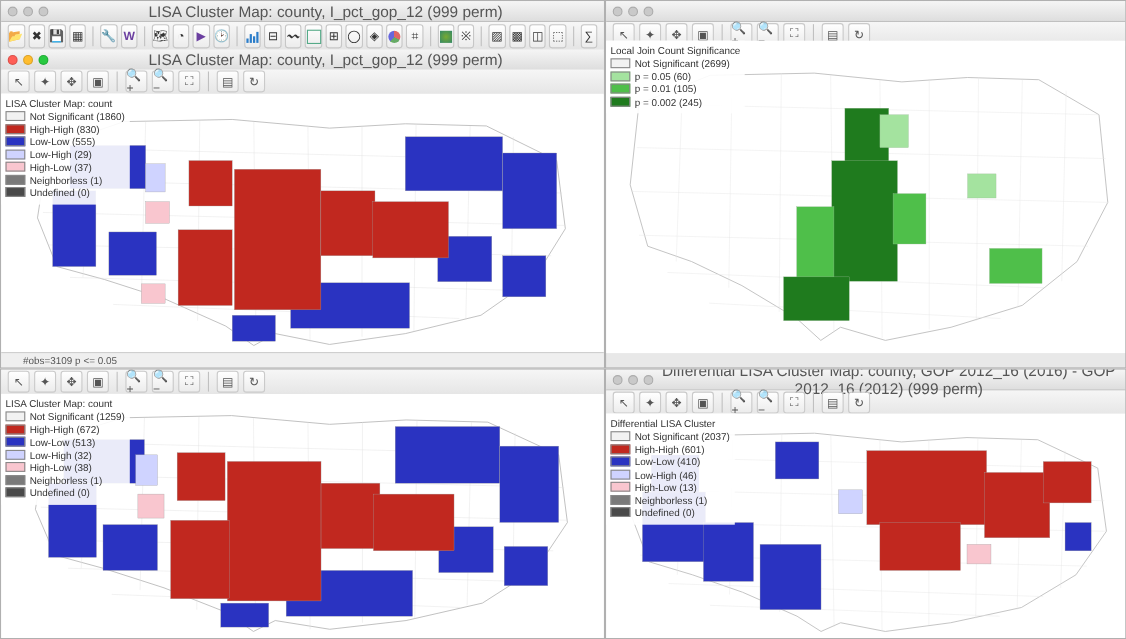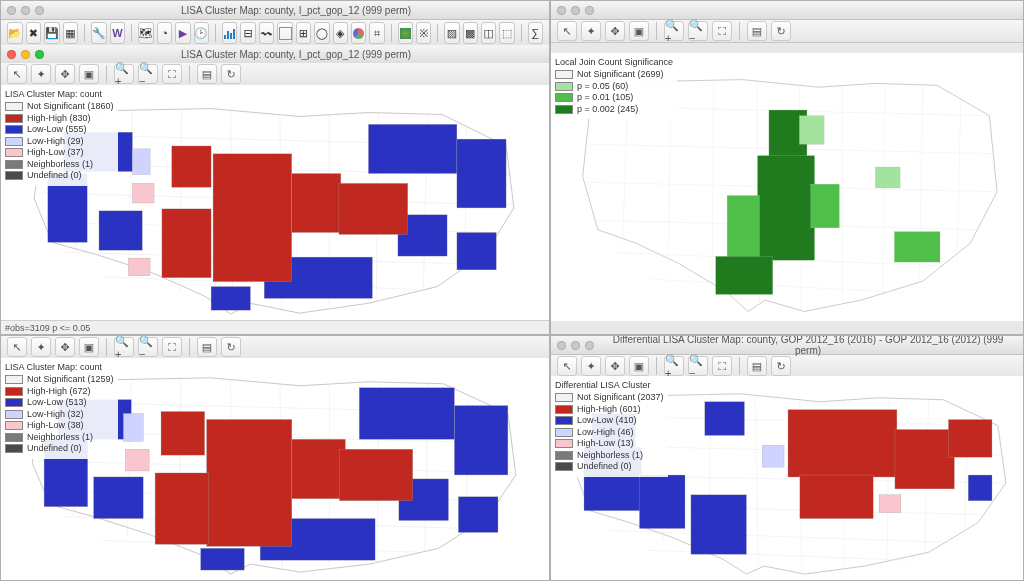--- a/index.html
+++ b/index.html
@@ -4,46 +4,46 @@
 <style>
 html,body{margin:0;padding:0;width:1024px;height:581px;font-family:"Helvetica Neue",Arial,sans-serif;font-size:10px;color:#333;overflow:hidden;background:#d9d9d9}
 .app{display:grid;grid-template-columns:550px 474px;grid-template-rows:335px 246px;width:1024px;height:581px}
 .panel{position:relative;background:#e8e8e8;border:1px solid #b0b0b0;box-sizing:border-box;overflow:hidden}
 
 .mac-title{height:18px;background:linear-gradient(#f5f5f5,#dedede);border-bottom:1px solid #c0c0c0;display:flex;align-items:center;padding:0 6px;gap:5px}
 .mac-dots{display:flex;gap:5px}
 .mac-dots span{width:9px;height:9px;border-radius:50%;display:block;box-shadow:inset 0 0 0 1px rgba(0,0,0,.15)}
 .mac-dots .r{background:#ff5f57}.mac-dots .y{background:#ffbd2e}.mac-dots .g{background:#28c940}
 .mac-dots.inactive span{background:#c9c9c9}
-.mac-title .ttext{flex:1;text-align:center;font-size:10px;color:#555}
+.mac-title .ttext{flex:1;text-align:center;font-size:14px;color:#555}
 
 .main-tb{height:26px;background:linear-gradient(#f7f7f7,#e4e4e4);border-bottom:1px solid #c0c0c0;display:flex;align-items:center;padding:0 6px;gap:3px}
 .tb-btn{width:20px;height:20px;border:1px solid #c7c7c7;border-radius:3px;background:linear-gradient(#fff,#ececec);display:flex;align-items:center;justify-content:center;cursor:pointer}
 .tb-sep{width:1px;height:18px;background:#c0c0c0;margin:0 3px}
 .ic{font-size:11px;line-height:1}
 .ic-bars{display:flex;gap:1px;align-items:flex-end;height:11px}
 .ic-bars i{width:2px;background:#2b7dc9}.ic-bars i:nth-child(1){height:4px}.ic-bars i:nth-child(2){height:8px}.ic-bars i:nth-child(3){height:6px}.ic-bars i:nth-child(4){height:10px}
 .ic-pie{width:11px;height:11px;border-radius:50%;background:conic-gradient(#d66 0 120deg,#6a6 120deg 220deg,#66d 220deg 360deg)}
 .ic-scatter{width:11px;height:11px;border:1px solid #5a8;position:relative}
 .ic-hex{width:11px;height:11px;background:radial-gradient(circle,#7a3,#386)}
 
 .win-tb{height:22px;background:linear-gradient(#f6f6f6,#e6e6e6);border-bottom:1px solid #c5c5c5;display:flex;align-items:center;padding:0 6px;gap:4px}
 .win-btn{width:18px;height:18px;border:1px solid #cacaca;border-radius:3px;background:linear-gradient(#fff,#ececec);display:flex;align-items:center;justify-content:center;cursor:pointer;font-size:11px;color:#555}
 
 .canvas{position:absolute;left:0;right:0;bottom:0;background:#fff}
 
 .legend{position:absolute;top:0;left:0;background:rgba(255,255,255,.9);padding:4px 4px 4px 4px;min-width:94px;z-index:3;font-size:9px;color:#333}
 .legend .lt{font-size:9px;margin-bottom:2px;white-space:nowrap;overflow:hidden}
-.lrow{display:flex;align-items:flex-end;gap:4px;margin:1.5px 0;white-space:nowrap}
+.lrow{display:flex;align-items:flex-start;gap:4px;margin:1.5px 0;white-space:nowrap}
 .sw{width:18px;height:9px;border:1px solid #888;box-sizing:border-box}
 .c-ns{background:#f2f2f2}
 .c-hh{background:#c1281f}.c-ll{background:#2a33c1}.c-lh{background:#cfd3ff}.c-hl{background:#f9c6cf}.c-nb{background:#7a7a7a}.c-un{background:#4a4a4a}
 .c-p05{background:#a4e39f}.c-p01{background:#4fbf4a}.c-p001{background:#1f7b1e}
 
-.status{position:absolute;left:0;right:0;height:13px;font-size:9px;color:#555;padding-left:4px;display:flex;align-items:center;background:#efefef;border-top:1px solid #cfcfcf}
+.status{position:absolute;left:0;right:0;height:13px;font-size:9px;color:#555;padding-left:20px;display:flex;align-items:center;background:#efefef;border-top:1px solid #cfcfcf}
 
 .mapwrap{position:absolute;inset:0}
 svg.usmap{width:100%;height:100%}
 </style>
 </head>
 <body>
 
 <div class="app">
 
 <div class="panel">
@@ -257,21 +257,21 @@
         <div class="win-btn">✥</div>
         <div class="win-btn">▣</div>
         <div class="tb-sep"></div>
         <div class="win-btn">🔍+</div>
         <div class="win-btn">🔍−</div>
         <div class="win-btn">⛶</div>
         <div class="tb-sep"></div>
         <div class="win-btn">▤</div>
         <div class="win-btn">↻</div>
       </div>
-  <div class="canvas" style="top:52px;bottom:13px">
+  <div class="canvas" style="top:36px;bottom:13px">
     <div class="mapwrap">
       <svg class="usmap" viewBox="0 0 474 282">
         <path d="M30 56 L95 30 L190 28 L270 36 L330 32 L395 34 L450 66 L458 146 L430 200 L380 240 L315 260 L255 272 L214 260 L196 272 L174 252 L124 222 L78 200 L38 186 L22 130 Z" fill="#fff" stroke="#bcbcbc" stroke-width="0.8"></path>
         <g stroke="#e6e6e6" stroke-width="0.4">
           <path d="M30 56 L450 66 M28 96 L456 106 M24 136 L458 146 M30 176 L440 186 M56 210 L400 224 M94 238 L360 252"></path>
           <path d="M70 32 L64 200 M115 30 L112 224 M160 28 L158 246 M205 30 L208 264 M250 34 L252 270 M295 34 L295 262 M340 32 L338 254 M380 34 L376 242 M420 44 L416 218"></path>
         </g>
 
         <g stroke="#9bbd98" stroke-width="0.3">
           <rect x="218" y="60" width="40" height="50" fill="#1f7b1e"></rect>

